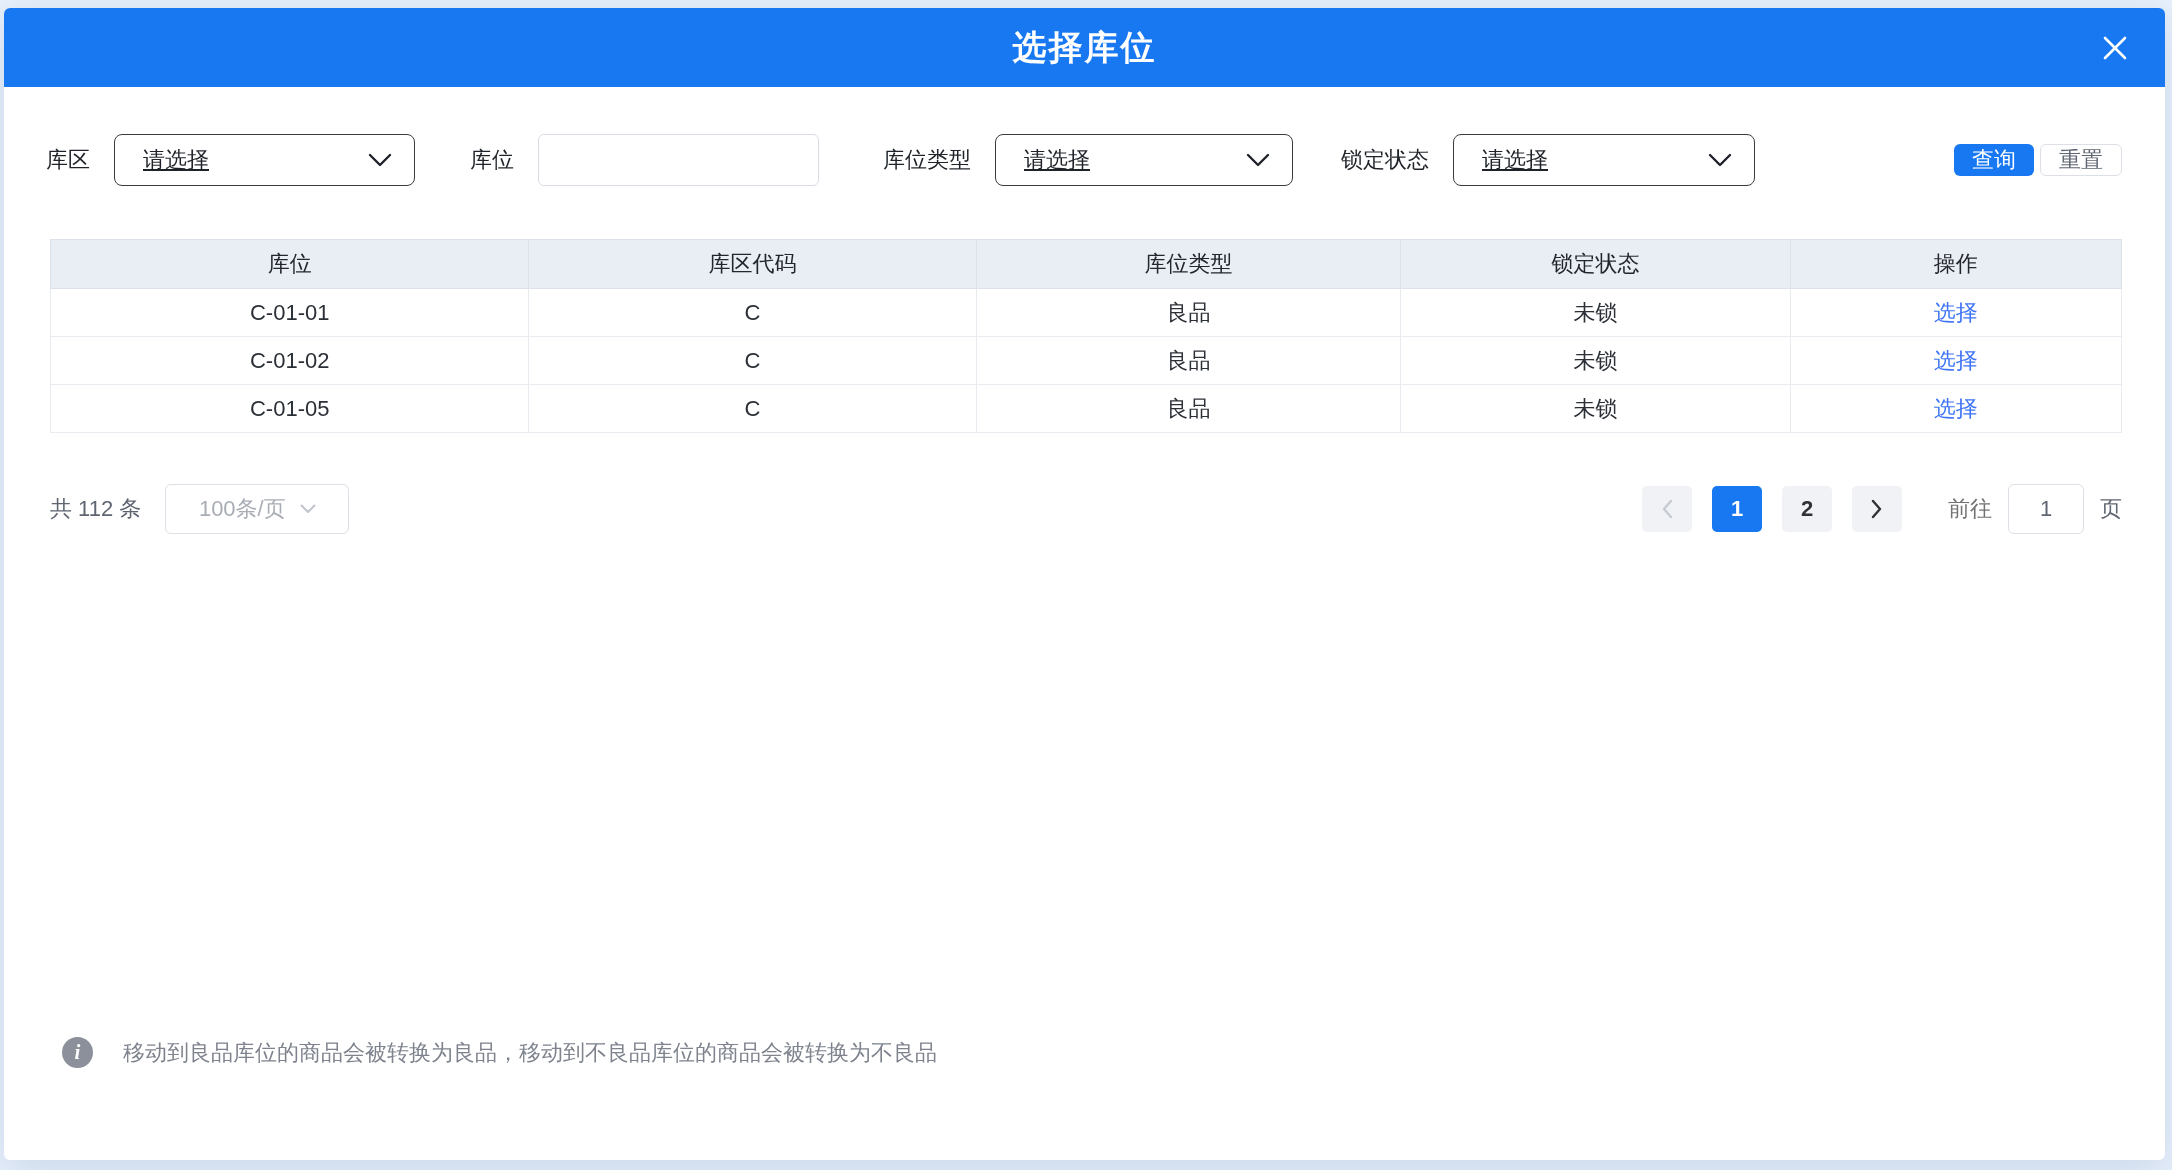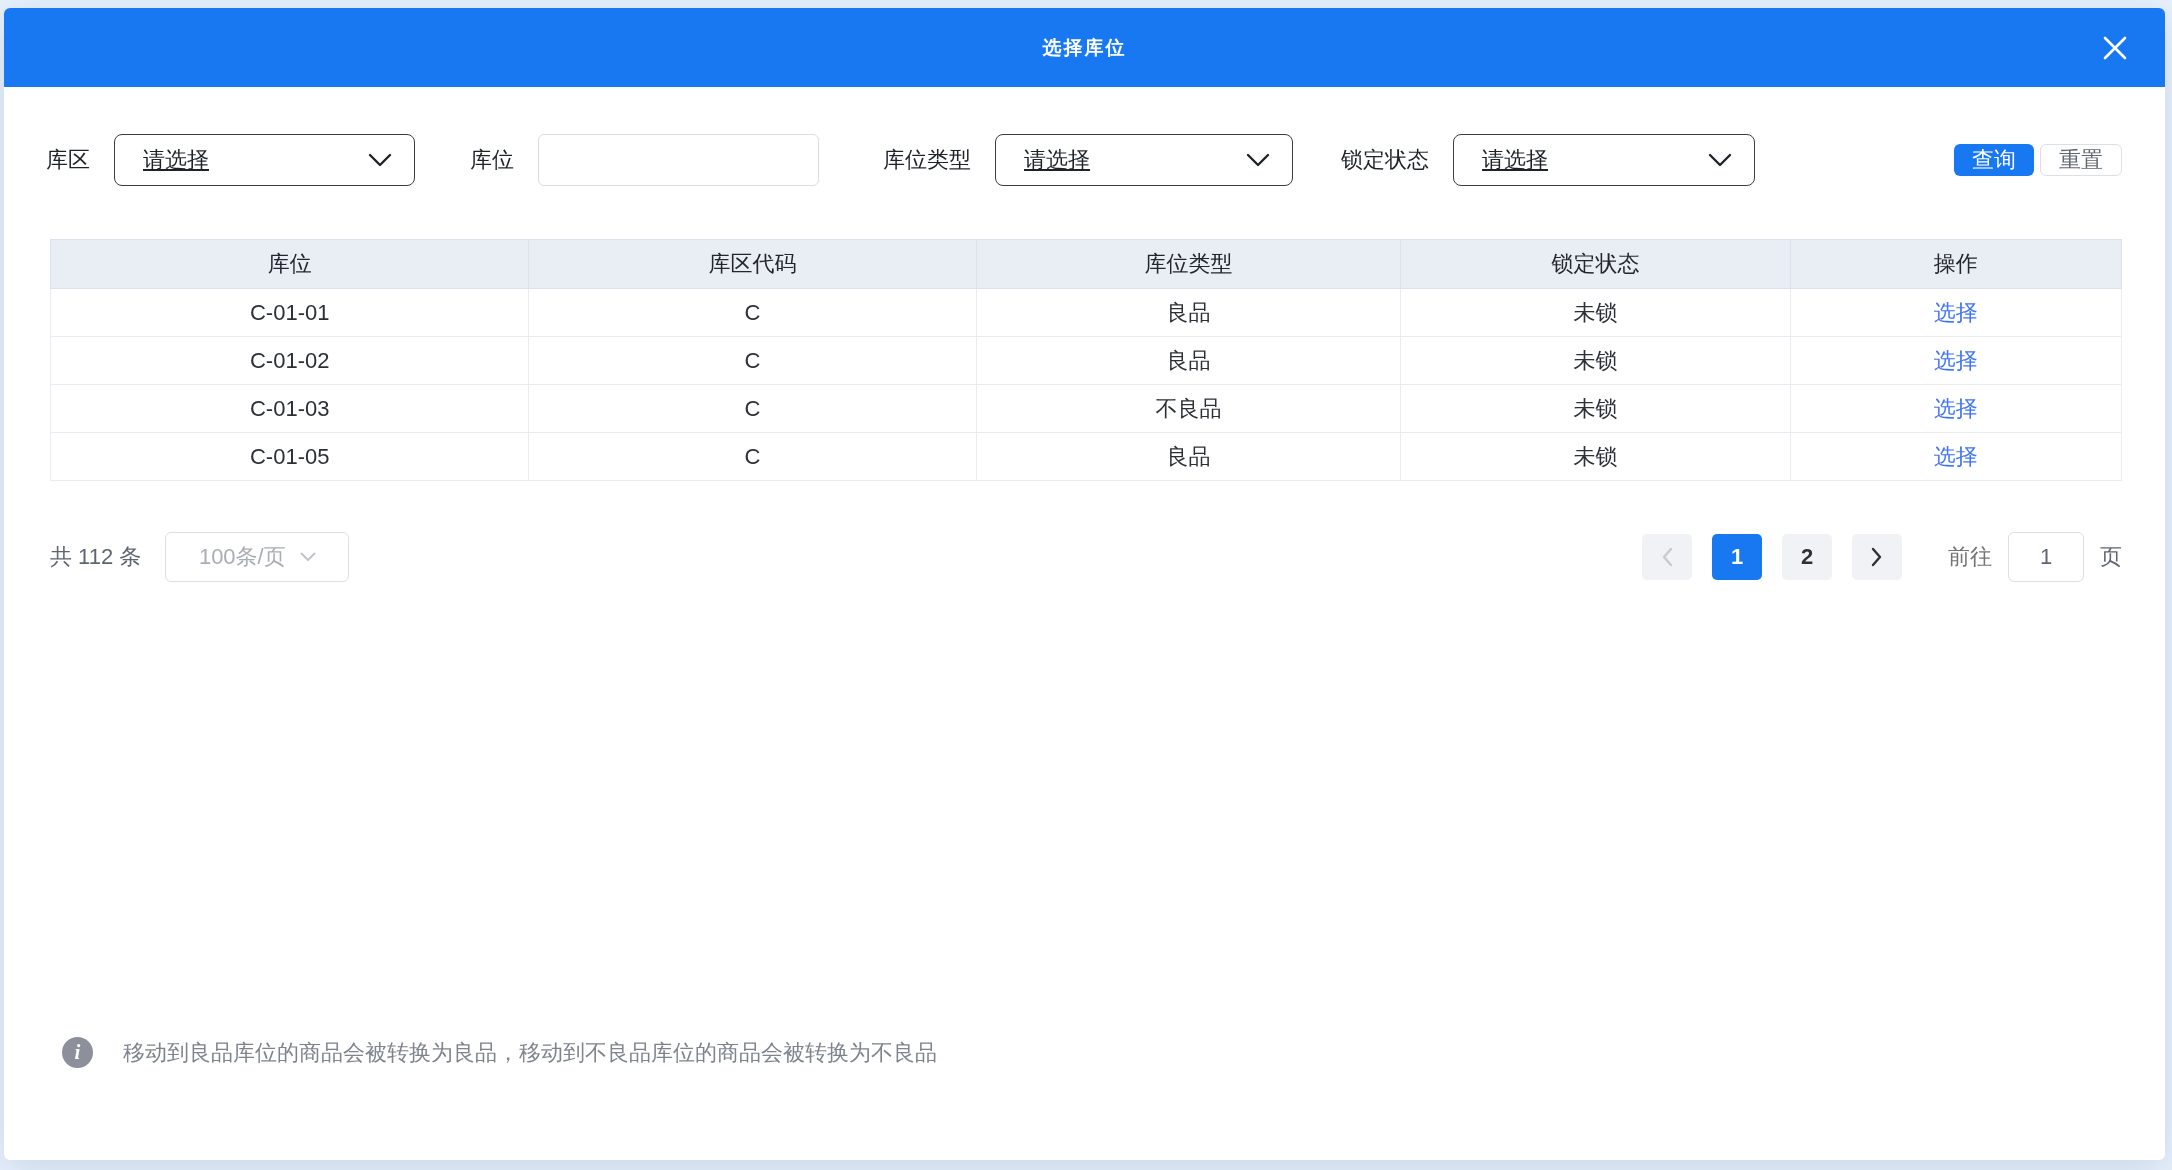--- a/index.html
+++ b/index.html
@@ -17,21 +17,21 @@
     border-radius:6px;
     overflow:hidden;
     box-shadow:0 10px 40px rgba(30,60,120,.15);
   }
   .modal-header {
     height:79px;
     background:#1778f2;
     display:flex; align-items:center; justify-content:center;
     position:relative;
   }
-  .modal-title { color:#ffffff; font-size:19px; font-weight:600; letter-spacing:2px; }
+  .modal-title { color:#ffffff; font-size:34px; font-weight:600; letter-spacing:2px; }
   .close-btn {
     position:absolute; right:26px; top:50%; transform:translateY(-50%);
     width:48px; height:48px;
     display:flex; align-items:center; justify-content:center;
     cursor:pointer;
   }
 
   
   .filter-bar {
     display:flex; align-items:center;
@@ -203,27 +203,20 @@
           <td>C-01-01</td>
           <td>C</td>
           <td>良品</td>
           <td>未锁</td>
           <td><a class="link">选择</a></td>
         </tr>
         <tr>
           <td>C-01-02</td>
           <td>C</td>
           <td>良品</td>
-          <td>未锁</td>
-          <td><a class="link">选择</a></td>
-        </tr>
-        <tr>
-          <td>C-01-03</td>
-          <td>C</td>
-          <td>不良品</td>
           <td>未锁</td>
           <td><a class="link">选择</a></td>
         </tr>
         <tr>
           <td>C-01-05</td>
           <td>C</td>
           <td>良品</td>
           <td>未锁</td>
           <td><a class="link">选择</a></td>
         </tr>

